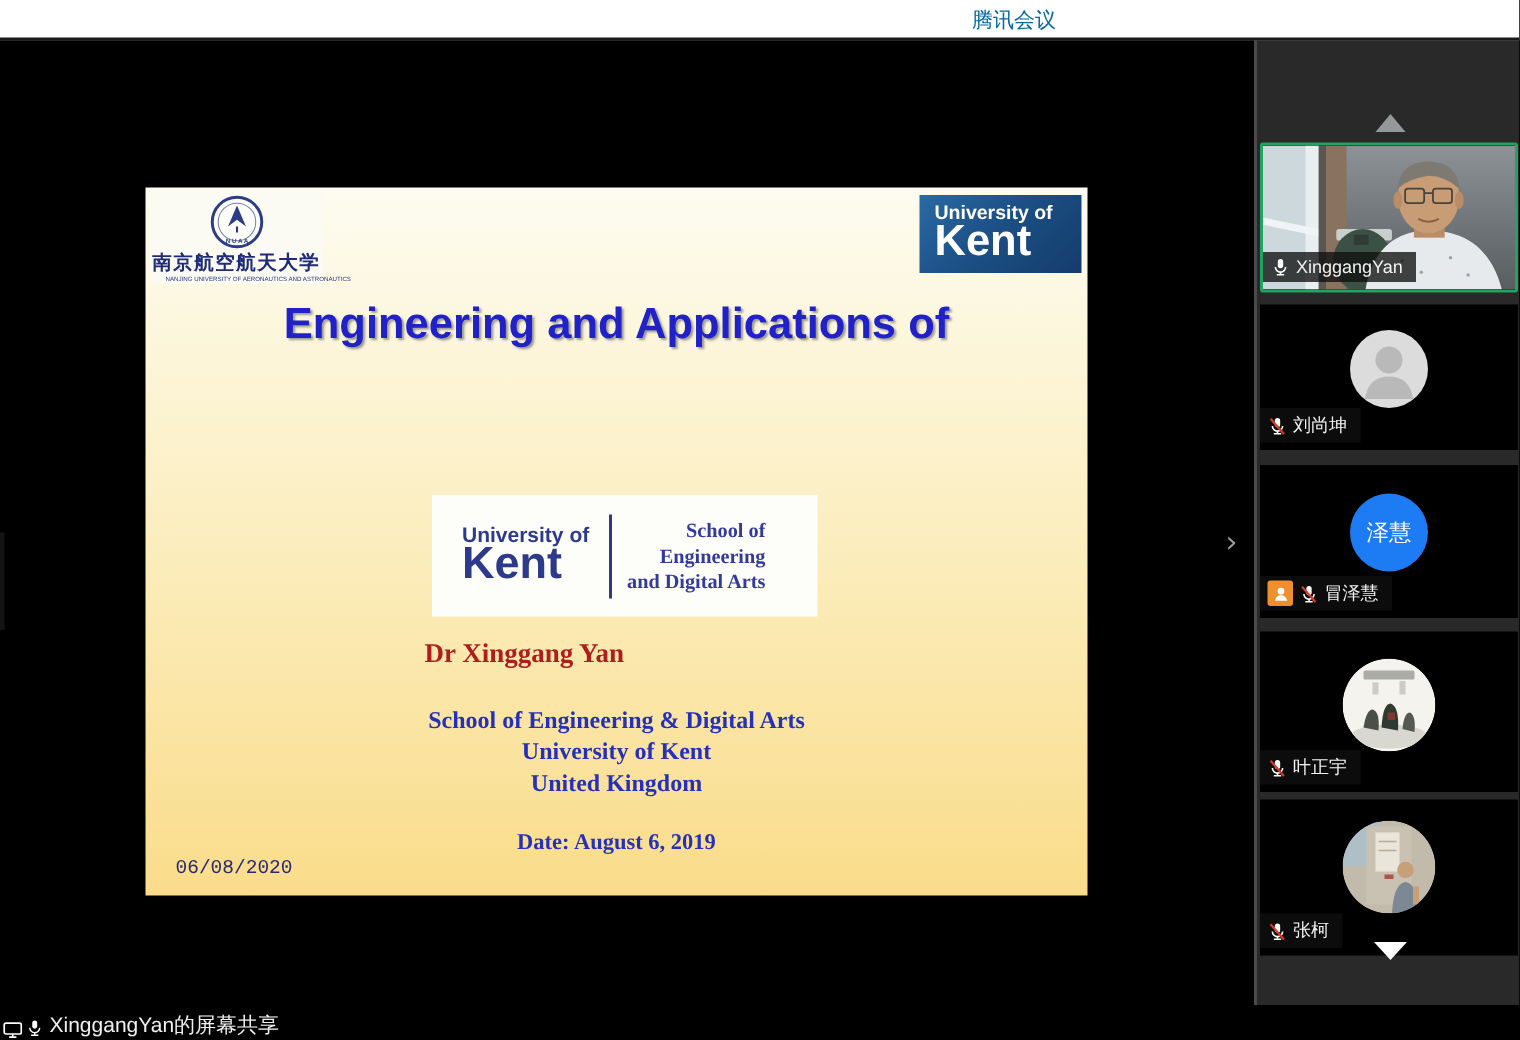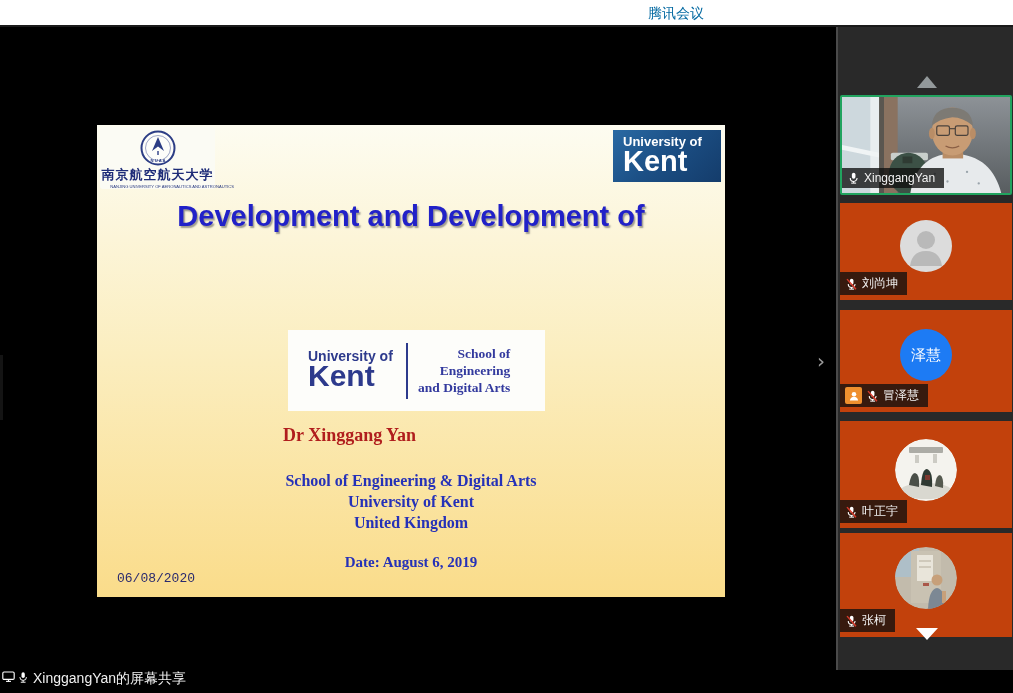--- a/index.html
+++ b/index.html
@@ -62,38 +62,38 @@
   .sidebar { position:absolute; left:836px; top:27px; width:177px; height:643px;
              background:#292929; border-left:2px solid #4a4a4a; }
   .scroll-arrow { position:absolute; left:0; width:177px; display:flex; justify-content:center;
                   cursor:pointer; }
   .scroll-arrow.up { top:49px; }
   .scroll-arrow.down { top:601px; z-index:5; }
   .tri-up { width:0; height:0; border-left:10px solid transparent;
             border-right:10px solid transparent; border-bottom:12px solid #93999b; }
   .tri-down { width:0; height:0; border-left:11px solid transparent;
               border-right:11px solid transparent; border-top:12px solid #ffffff; }
-  .tile { position:absolute; left:2px; width:172px; background:#c2410c; overflow:hidden;
+  .tile { position:absolute; left:2px; width:172px; background:#000000; overflow:hidden;
           cursor:pointer; }
   .tile.speaker { border:2px solid #21a45f; border-radius:2px; }
   .tile .video { position:absolute; left:0; top:0; width:100%; height:100%; }
   .avatar-wrap { position:absolute; left:0; width:172px; display:flex; justify-content:center; }
   .avatar-circle { border-radius:50%; overflow:hidden; display:flex;
                    align-items:center; justify-content:center; }
   .avatar-sil { width:52px; height:52px; background:#dcdcdc; }
   .avatar-blue { width:52px; height:52px; background:#1d7bf4; color:#ffffff; font-size:15px; }
   .name-label { position:absolute; left:0; bottom:5px; display:flex; align-items:center;
                 background:rgba(16,16,16,0.78); padding:3px 9px 3px 5px; max-width:95%; }
   .name-label .nm { color:#f2f2f2; font-size:12px; margin-left:4px; white-space:nowrap; }
   .host-badge { width:17px; height:17px; background:#ef8f2e; border-radius:2px;
                 display:flex; align-items:center; justify-content:center; margin-right:4px; }
 
   
   .bottom-bar { position:absolute; left:0; top:670px; width:1013px; height:23px;
-                background:#000; display:flex; align-items:flex-start; }
+                background:#000; display:flex; align-items:flex-end; }
   .bb-ico { margin-left:2px; display:flex; align-items:center; }
   .bb-text { color:#f0f0f0; font-size:14px; margin-left:4px; }
 </style>
 </head>
 <body>
 
 <div class="app">
 
   <div class="top-bar">
     <span class="top-bar-title">腾讯会议</span>
@@ -114,21 +114,21 @@
         </svg>
         <div class="nuaa-name">南京航空航天大学</div>
         <div class="nuaa-caption">NANJING UNIVERSITY OF AERONAUTICS AND ASTRONAUTICS</div>
       </div>
 
       <div class="kent-logo">
         <div class="kent-uof">University of</div>
         <div class="kent-word">Kent</div>
       </div>
 
-      <h1 class="slide-title"><span>Development and Development of</span><br></h1>
+      <h1 class="slide-title"><span>Engineering and Applications of</span><br></h1>
 
       <div class="school-logo">
         <div class="sl-left">
           <div class="sl-uof">University of</div>
           <div class="sl-kent">Kent</div>
         </div>
         <div class="sl-divider"></div>
         <div class="sl-right">
           <div>School of</div>
           <div>Engineering</div>

